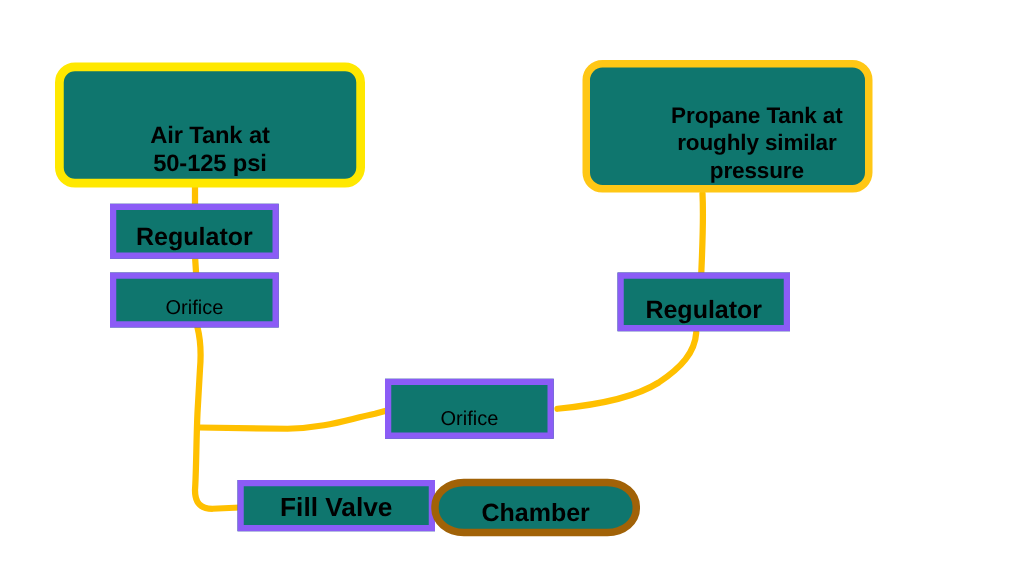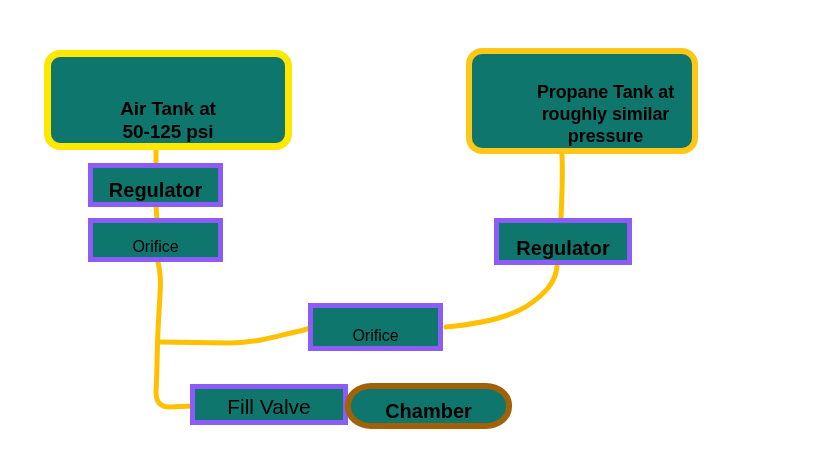--- a/index.html
+++ b/index.html
@@ -120,21 +120,21 @@
   </div>
 
   <div class="node rect bold" style="left:494px; top:218px; width:138px; height:47px;">
     <span class="node-label">Regulator</span>
   </div>
 
   <div class="node rect plain" style="left:308px; top:303px; width:135px; height:48px;">
     <span class="node-label">Orifice</span>
   </div>
 
-  <div class="node rect plain" style="left:190px; top:384px; width:158px; height:41px; font-size:21px;">
+  <div class="node rect plain" style="left:190px; top:384px; width:158px; height:41px; font-size:21px;font-weight:bold;">
     <span class="node-label">Fill Valve</span>
   </div>
 
   <div class="node pill" style="left:345px; top:383px; width:167px; height:46px;">
     <span class="node-label">Chamber</span>
   </div>
 
 </div>
 
 </body></html>

